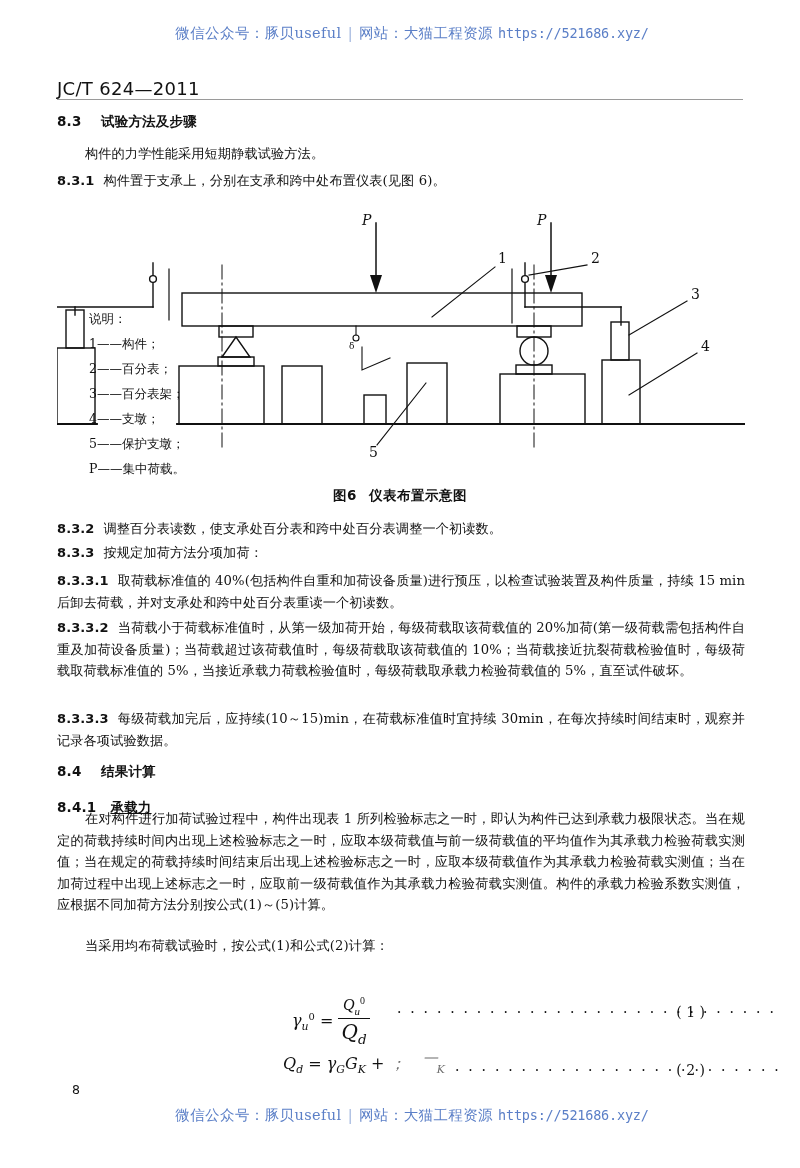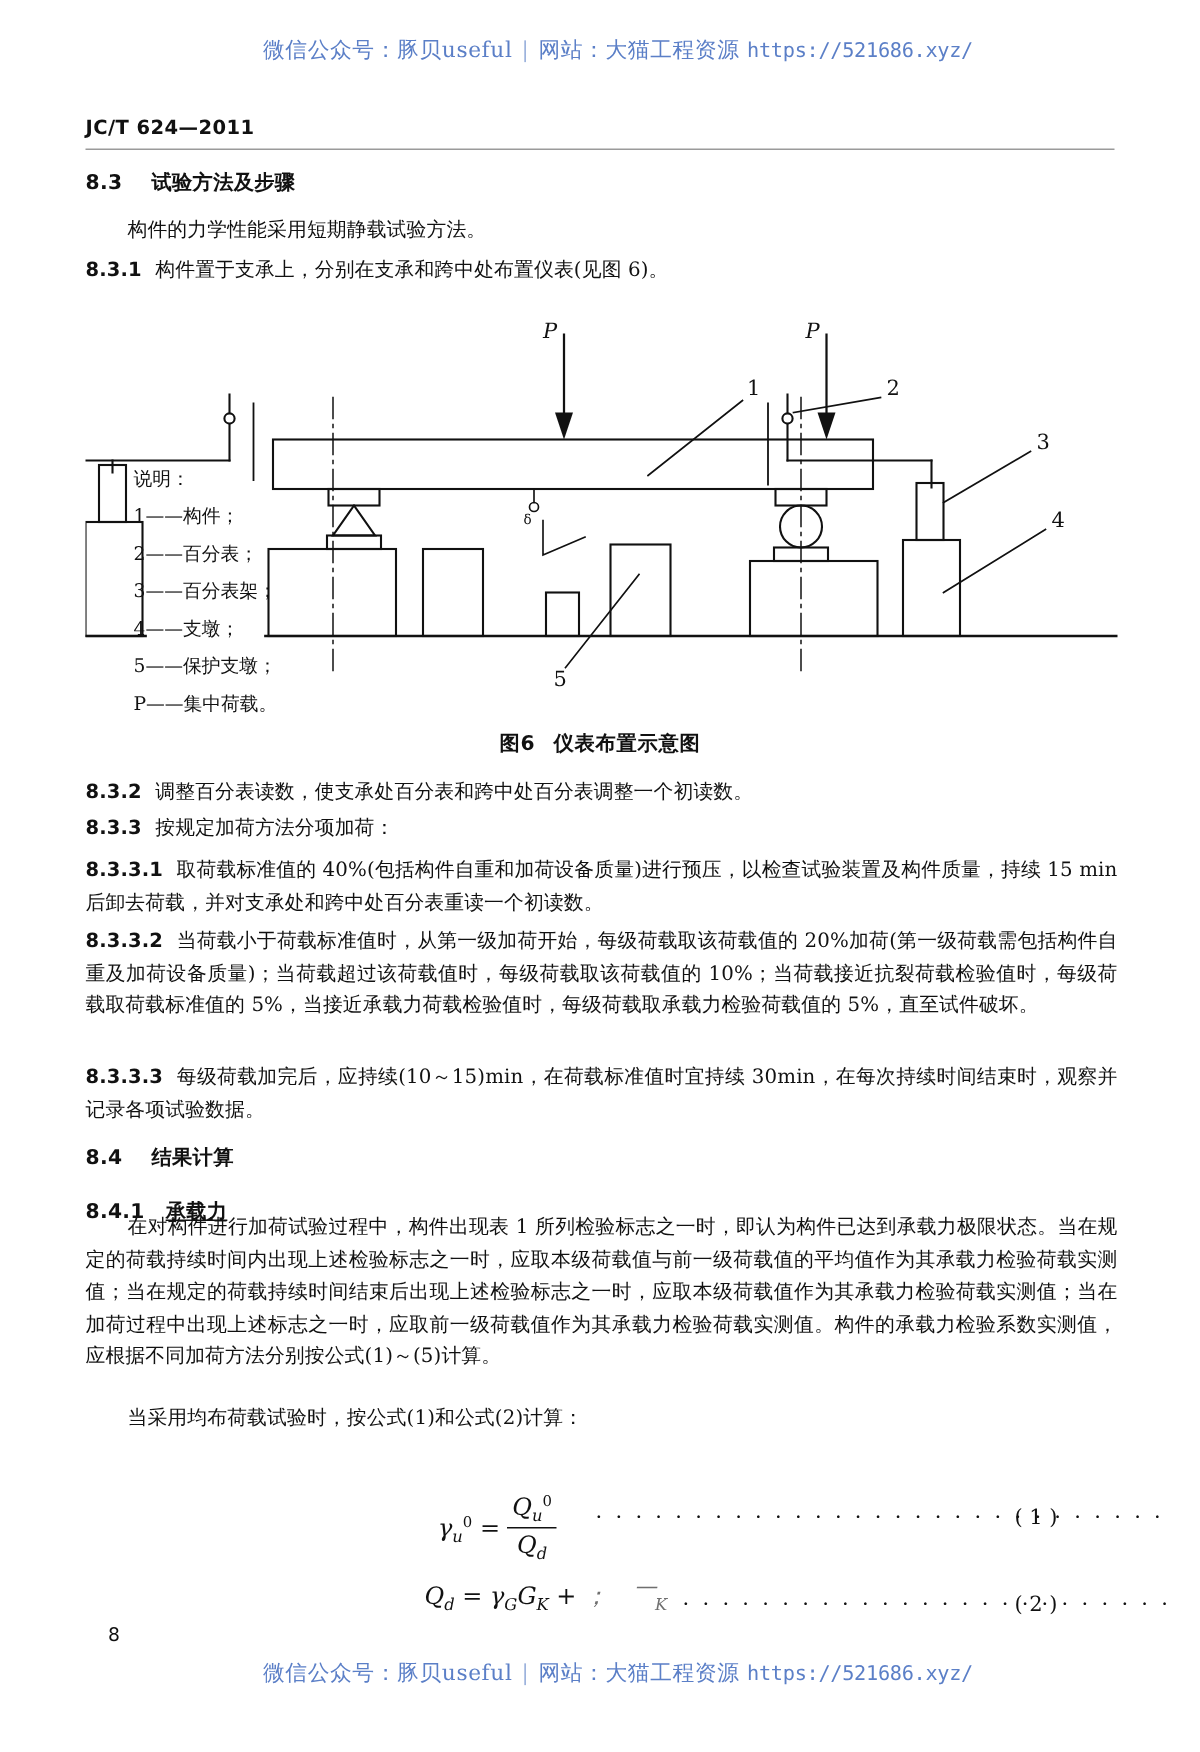--- a/index.html
+++ b/index.html
@@ -49,22 +49,22 @@
     height: 1px;
     background: #9a9a9a;
   }
   #rule-top { top: 99px; }
 
   .std-code {
     position: absolute;
     left: 57px;
     top: 78px;
     font-family: "DejaVu Sans", "Liberation Sans", sans-serif;
-    font-size: 13px;
-    font-weight: bold;
+    font-size: 18px;
+    font-weight: normal;
     letter-spacing: 0.3px;
     color: #111;
   }
 
   .page-number {
     position: absolute;
     left: 72px;
     top: 1082px;
     font-family: "DejaVu Sans", "Liberation Sans", sans-serif;
     font-size: 12.5px;
@@ -166,25 +166,26 @@
     vertical-align: middle;
     text-align: center;
     position: relative;
     top: -1px;
   }
   .frac .fnumer {
     display: block;
     padding: 0 3px 1px 3px;
     border-bottom: 1.3px solid #111;
     font-size: 16px;
+    font-family: Liberation Serif, serif;
   }
   .frac .fdenom {
     display: block;
     padding: 1px 3px 0 3px;
-    font-size: 16px;
+    font-size: 20px;
   }
   sub.v { font-style: italic; font-size: 0.68em; }
   sup.v { font-style: normal; font-size: 0.62em; }
   .faded { color: #6f6f6f; }
 </style>
 </head>
 <body>
 
 <div class="watermark" id="watermark-top">
   <span>微信公众号：</span><span>豚贝useful</span><span class="sep">|</span><span>网站：</span><span>大猫工程资源</span>&nbsp;<span class="url">https://521686.xyz/</span>

